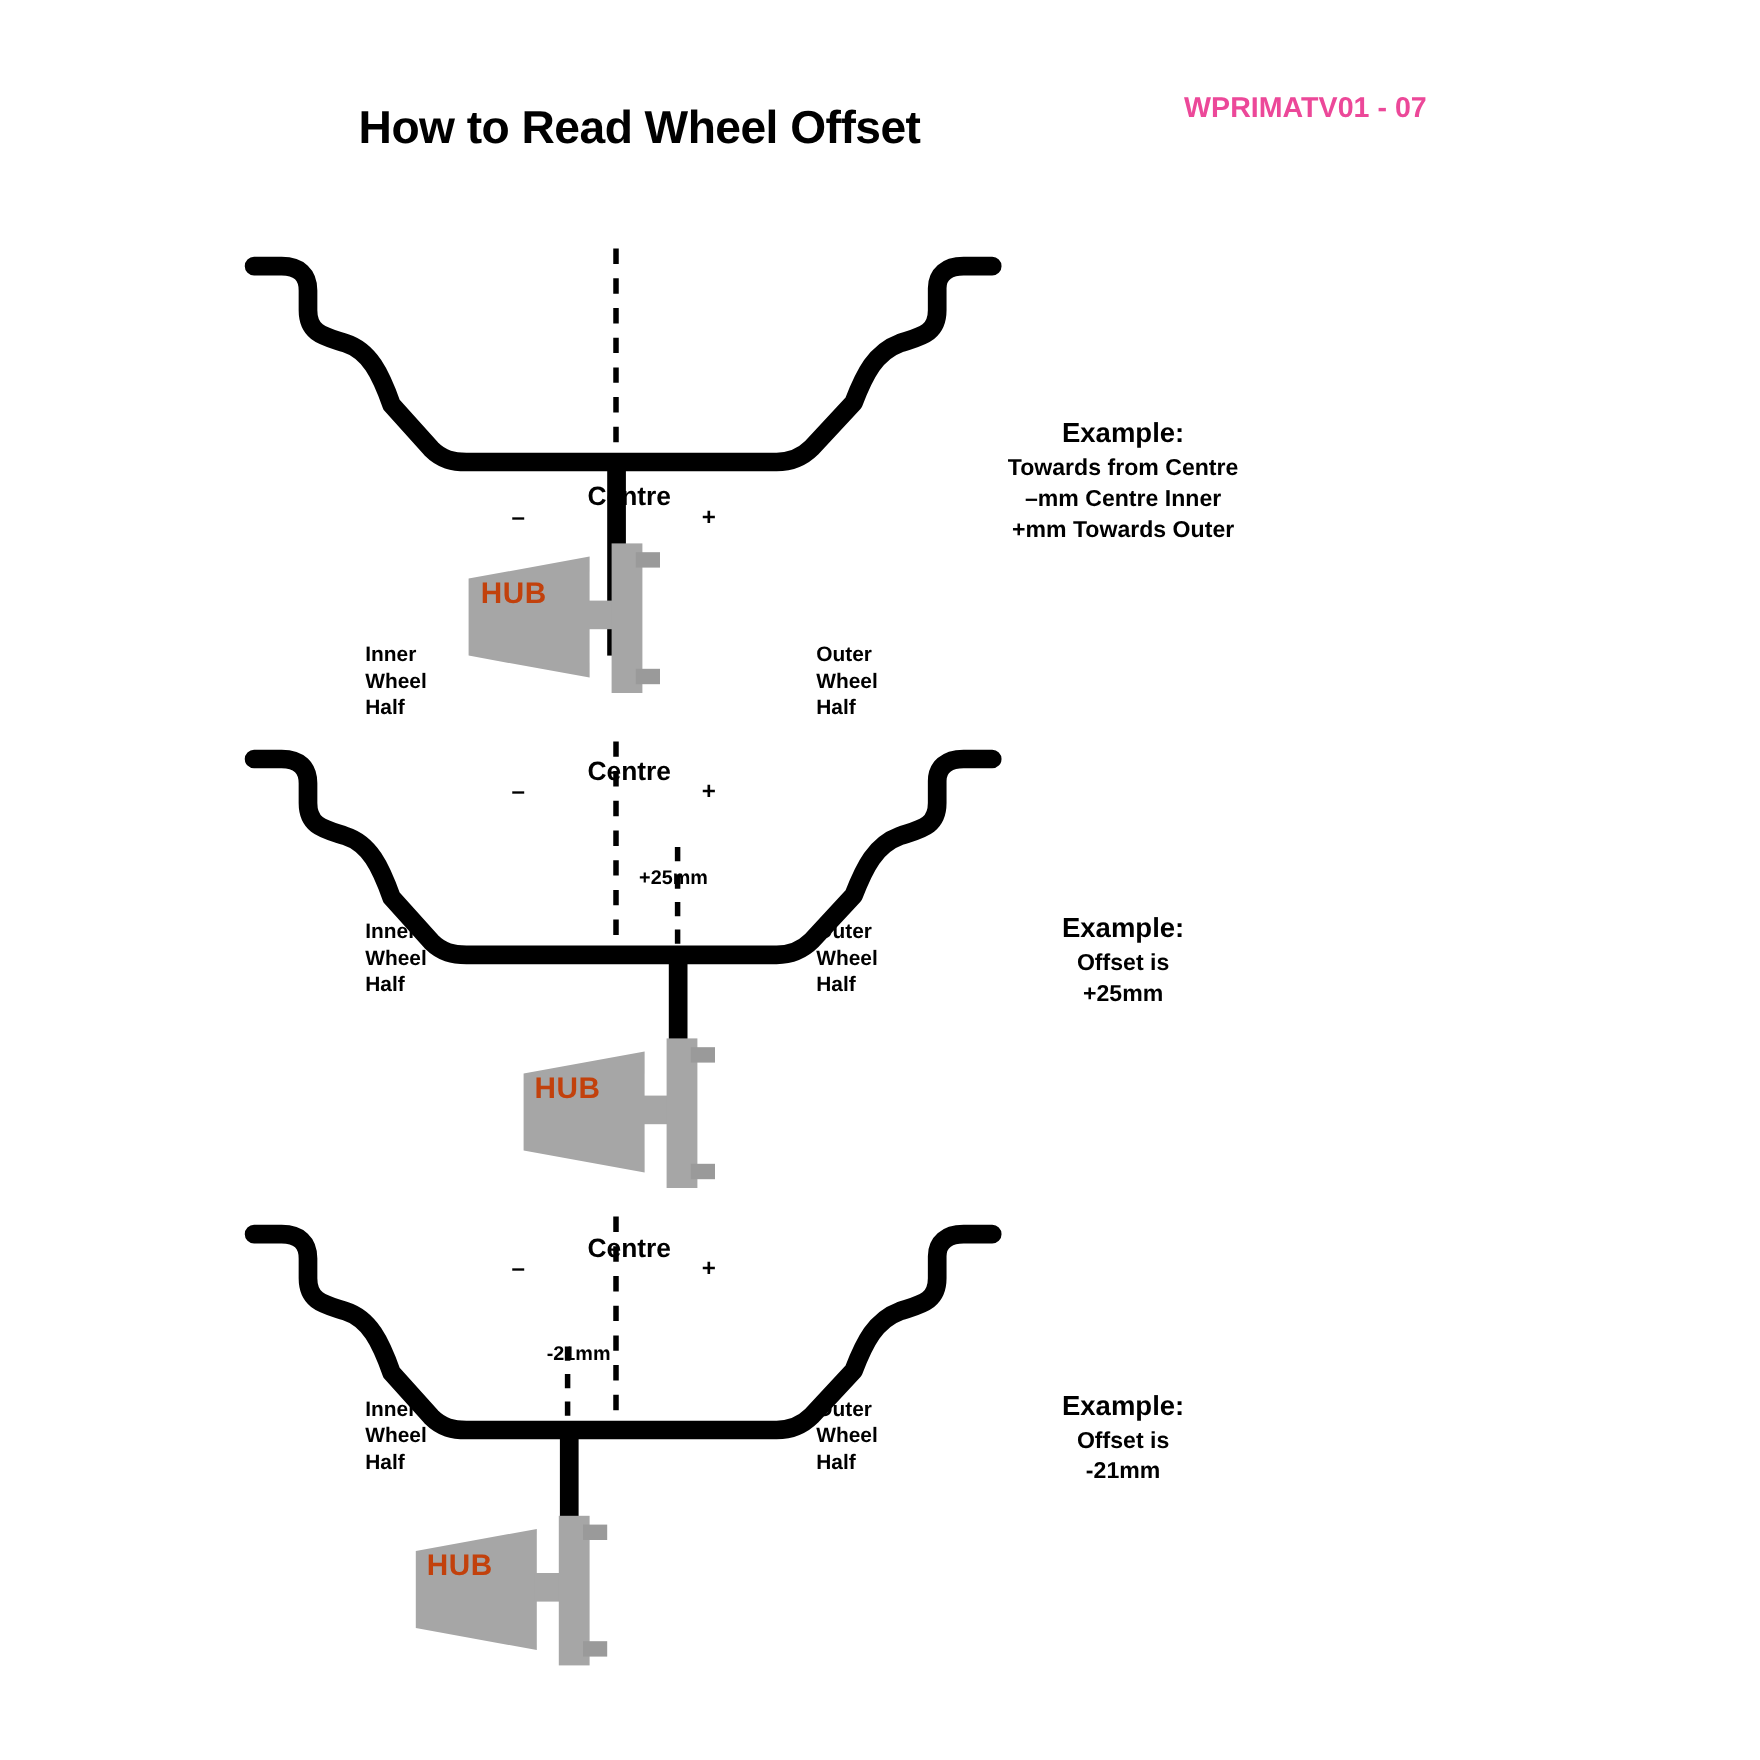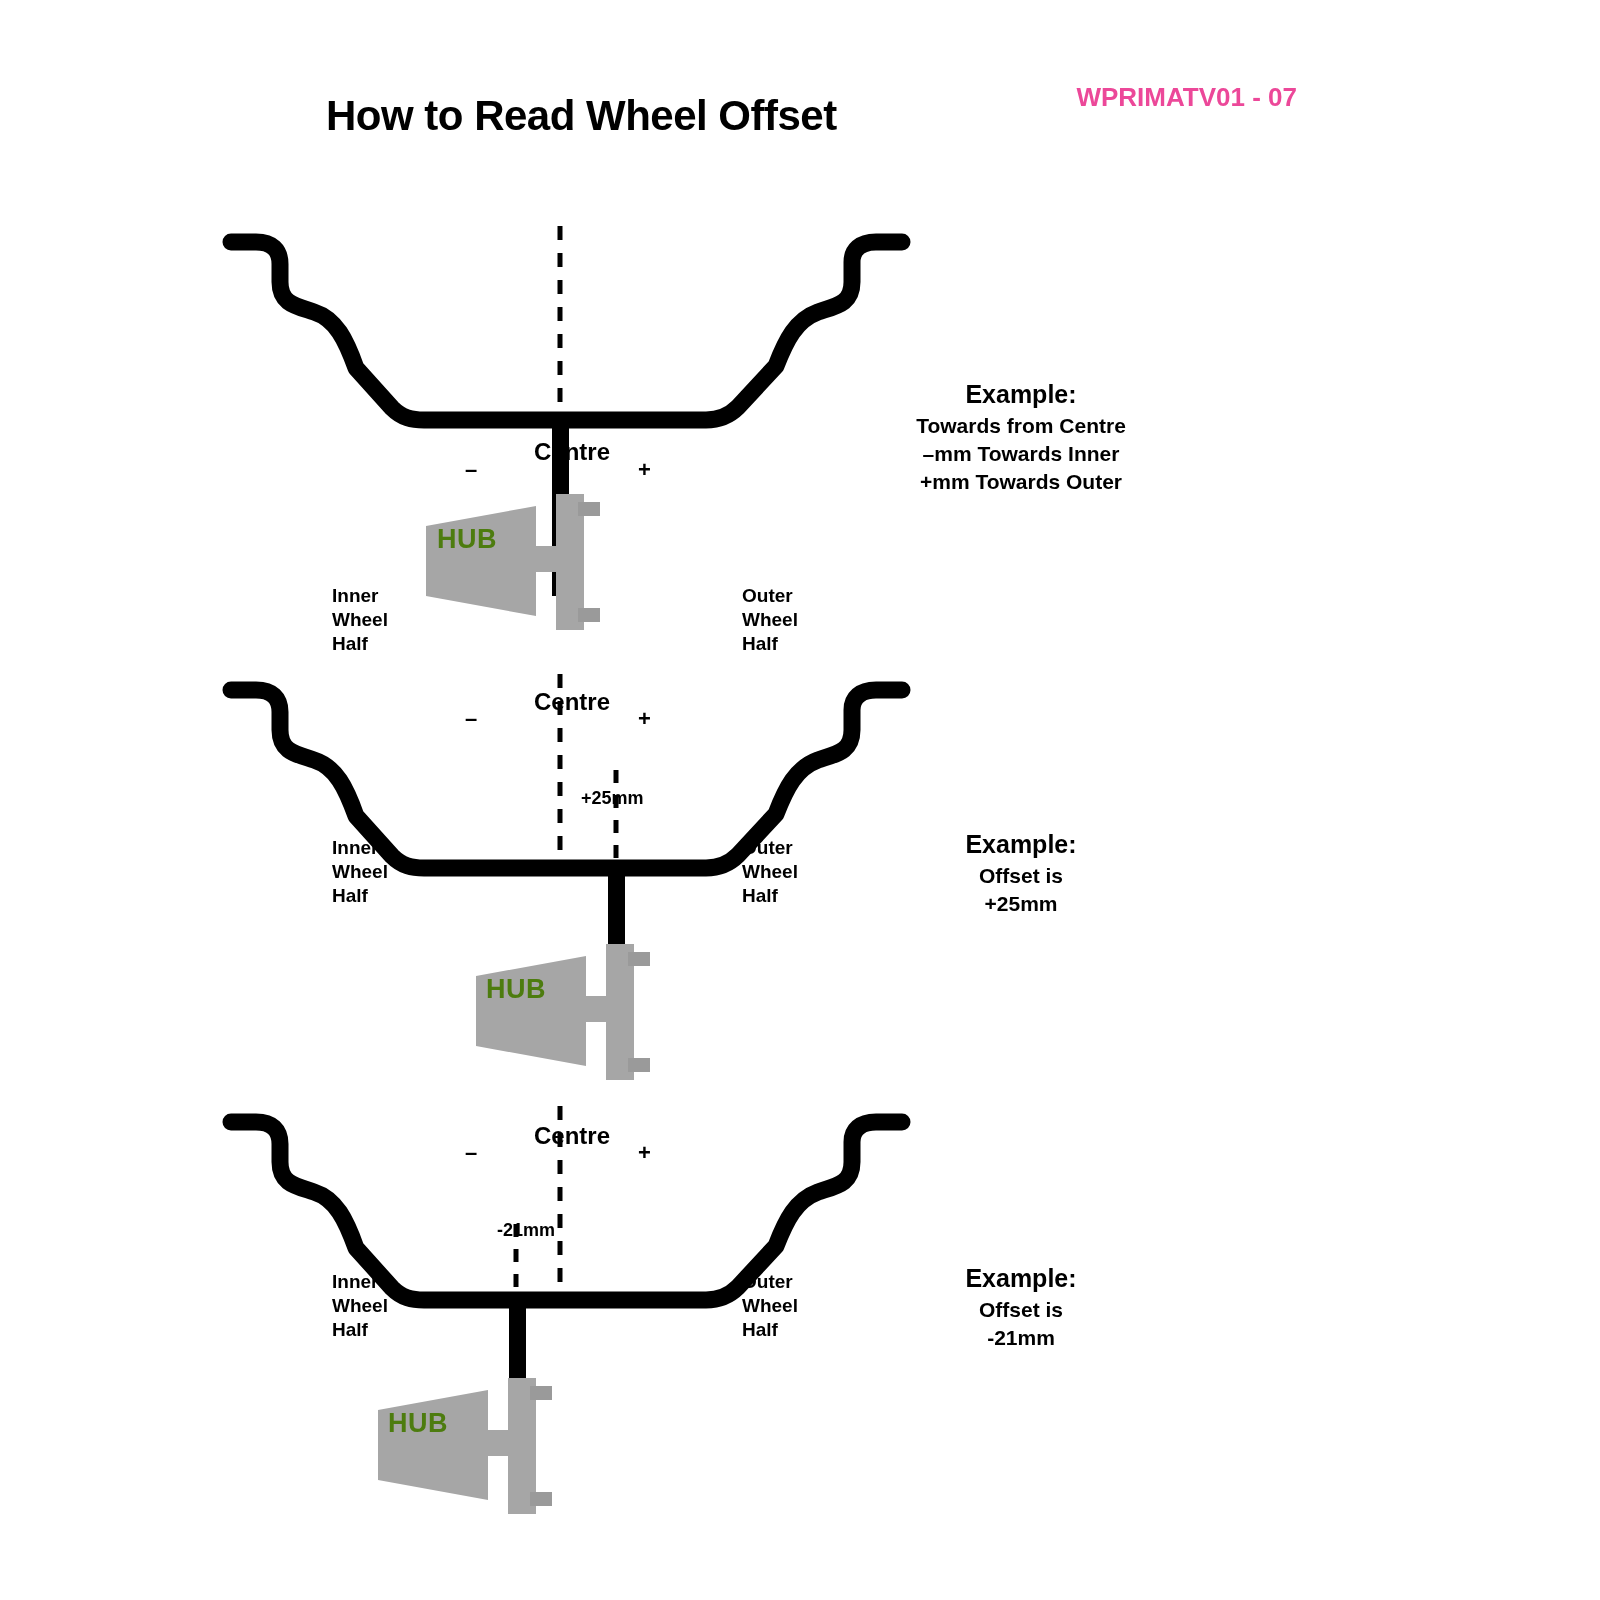--- a/index.html
+++ b/index.html
@@ -61,21 +61,21 @@
   .hub-svg {
     position: absolute;
     top: 260px;
     width: 260px;
     height: 150px;
   }
   .hub-label {
     position: absolute;
     font-size: 27px;
     font-weight: bold;
-    color: #4d7c0f;
+    color: #c2410c;
     letter-spacing: 0.5px;
   }
   .centre-label {
     position: absolute;
     font-size: 24px;
     font-weight: bold;
     white-space: nowrap;
   }
   .sign {
     position: absolute;
@@ -161,21 +161,21 @@
       <rect x="140" y="8" width="28" height="136" fill="#a6a6a6"></rect>
 
       <rect x="162" y="16" width="22" height="14" fill="#9a9a9a"></rect>
       <rect x="162" y="122" width="22" height="14" fill="#9a9a9a"></rect>
     </svg>
     <div class="hub-label" style="left:421px; top:324px;">HUB</div>
 
     <div class="example" style="left:840px; top:178px; width:330px;">
       <div class="ex-title">Example:</div>
       <div class="ex-line">Towards from Centre</div>
-      <div class="ex-line">–mm Towards Inner</div>
+      <div class="ex-line">–mm Centre Inner</div>
       <div class="ex-line">+mm Towards Outer</div>
     </div>
   </div>
 
   <div class="diagram d2">
 
     <svg class="rim-svg" viewBox="0 0 760 440">
       <path d="M 35 42 L 60 42 C 76 42 84 50 84 64 L 84 82
                C 84 104 100 106 118 112
                C 140 119 150 140 160 168

